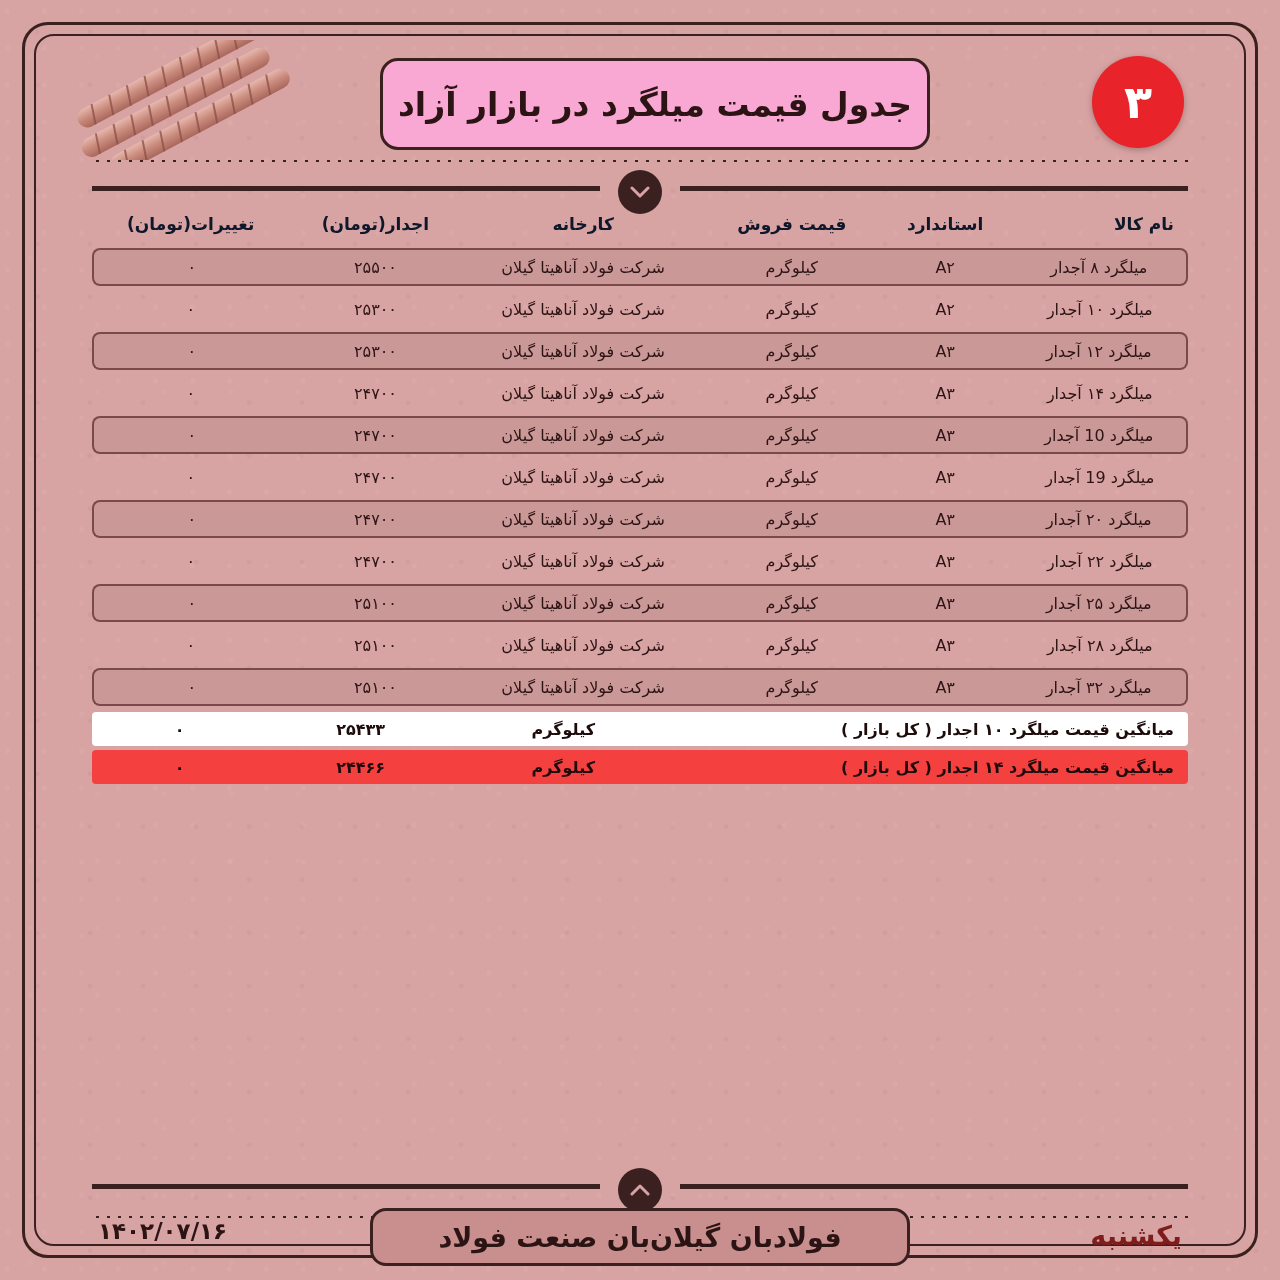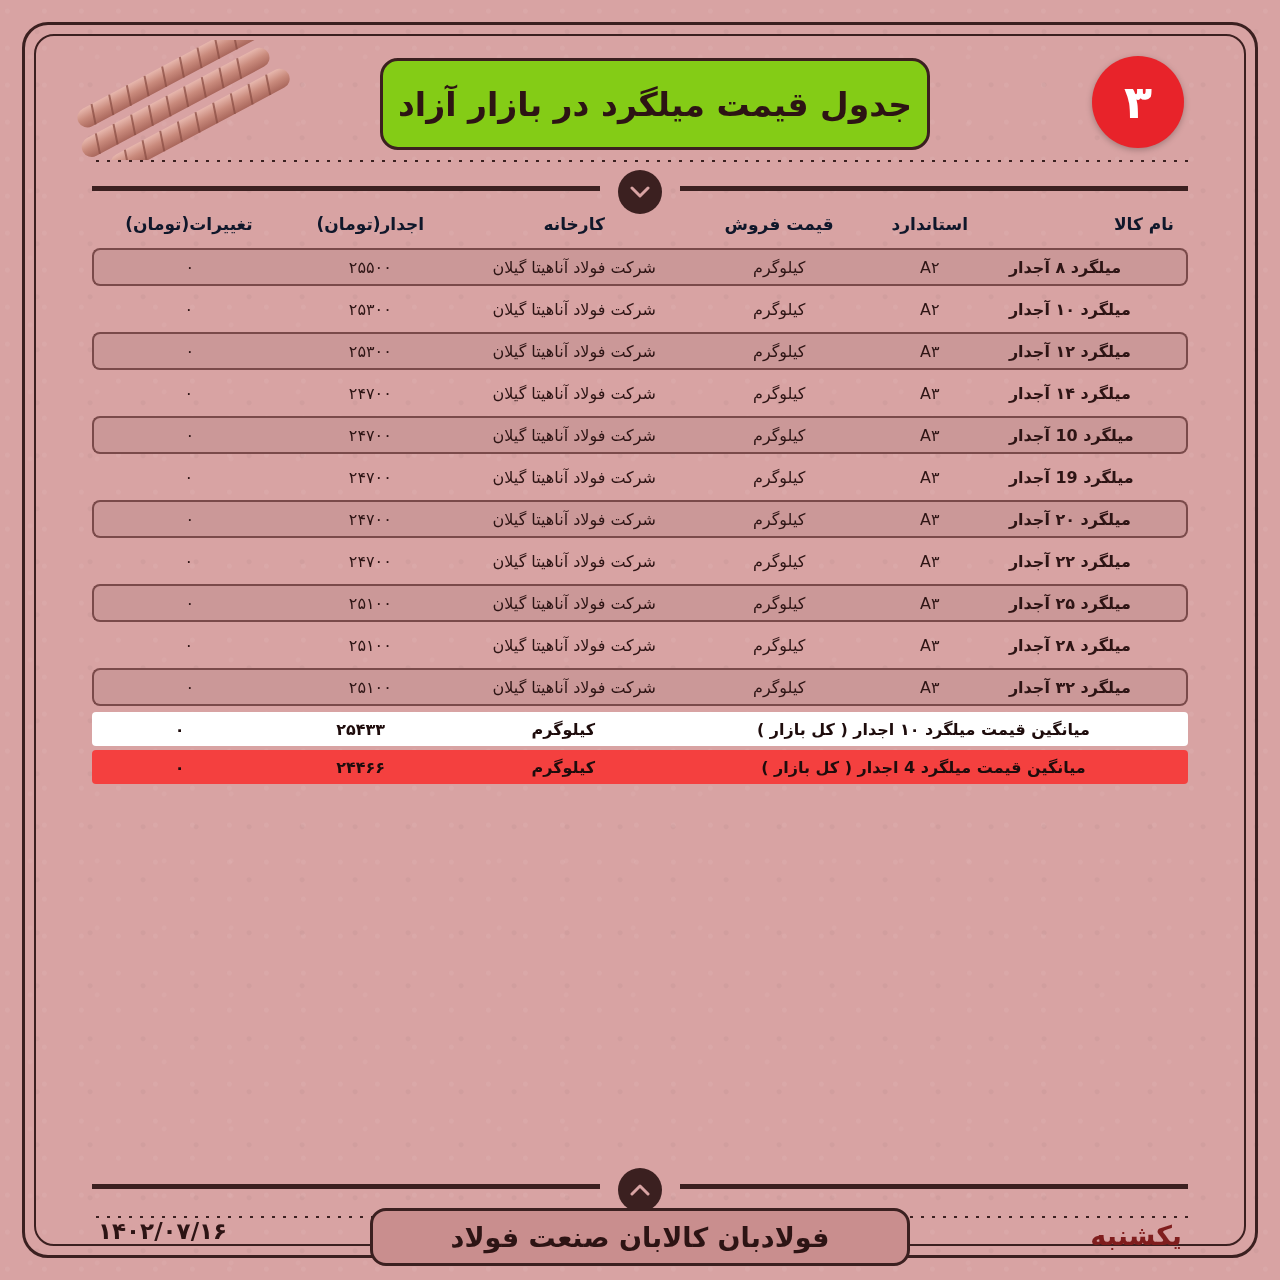--- a/index.html
+++ b/index.html
@@ -49,21 +49,21 @@
     background: #e8232a;
     display: flex; align-items: center; justify-content: center;
     color: #fff;
     font-size: 46px; font-weight: 700;
     box-shadow: 0 2px 6px rgba(0,0,0,.25);
   }
   .title-plate {
     position: absolute;
     right: 290px; left: 320px; top: 8px;
     height: 92px;
-    background: #84cc16;
+    background: #f9a8d4;
     border: 3px solid #3b2020;
     border-radius: 18px;
     display: flex; align-items: center; justify-content: center;
   }
   .title-plate .title {
     color: #2d1414;
     font-size: 33px;
     font-weight: 700;
     letter-spacing: .5px;
   }
@@ -123,42 +123,42 @@
   }
   tbody tr.striped td:first-child {
     border-top-right-radius: 8px; border-bottom-right-radius: 8px;
     border-right: 2px solid #7a4a4a;
   }
   tbody tr.striped td:last-child {
     border-top-left-radius: 8px; border-bottom-left-radius: 8px;
     border-left: 2px solid #7a4a4a;
   }
   tbody tr.striped td { border-top: 2px solid #7a4a4a; border-bottom: 2px solid #7a4a4a; }
-  tbody td.name-col { text-align: left; font-weight: 700; }
+  tbody td.name-col { text-align: center; font-weight: 400; }
   tbody td.factory-col { text-align: center; }
 
   
   .summary {
     position: absolute;
     left: 92px; right: 92px;
     top: 712px;
   }
   .summary-row {
     display: flex;
     align-items: center;
     height: 34px;
     margin-bottom: 4px;
     border-radius: 4px;
     font-size: 16px;
     color: #1e0c0c;
     font-weight: 700;
   }
   .summary-row.white { background: #ffffff; }
   .summary-row.red   { background: #f4403f; color: #1e0c0c; }
-  .summary-row .label  { flex: 0 0 47%; text-align: center; padding-right: 14px; }
+  .summary-row .label  { flex: 0 0 47%; text-align: right; padding-right: 14px; }
   .summary-row .unit   { flex: 0 0 20%; text-align: center; }
   .summary-row .price  { flex: 0 0 17%; text-align: center; }
   .summary-row .change { flex: 0 0 16%; text-align: center; }
 
   
   .footer-divider {
     position: absolute;
     bottom: 78px; left: 92px; right: 92px;
     height: 26px;
   }
@@ -365,37 +365,37 @@
 </div>
 
 <div class="summary" id="summary-block">
     <div class="summary-row white">
       <div class="label">میانگین قیمت میلگرد ۱۰ اجدار ( کل بازار )</div>
       <div class="unit">کیلوگرم</div>
       <div class="price">۲۵۴۳۳</div>
       <div class="change">۰</div>
     </div>
     <div class="summary-row red">
-      <div class="label">میانگین قیمت میلگرد 4 اجدار ( کل بازار )</div>
+      <div class="label">میانگین قیمت میلگرد ۱۴ اجدار ( کل بازار )</div>
       <div class="unit">کیلوگرم</div>
       <div class="price">۲۴۴۶۶</div>
       <div class="change">۰</div>
     </div>
   </div>
 
 <div class="dots-row dots-bottom"></div>
 <div class="footer-divider">
   <div class="bar right"></div>
   <div class="bar left"></div>
   <div class="chev-up">
     <svg width="20" height="12" viewBox="0 0 20 12">
         <path d="M2 10 L10 2 L18 10" stroke="#d8a3a3" stroke-width="3" fill="none" stroke-linecap="round" stroke-linejoin="round"></path>
       </svg>
   </div>
 </div>
 
 <div class="footer">
   <div class="footer-date">۱۴۰۲/۰۷/۱۶</div>
   <div class="footer-plate">
-    <span>فولادبان کالا‌بان صنعت فولاد</span>
+    <span>فولادبان گیلان‌بان صنعت فولاد</span>
   </div>
   <div class="footer-day">یکشنبه</div>
 </div>
 
 </body></html>

